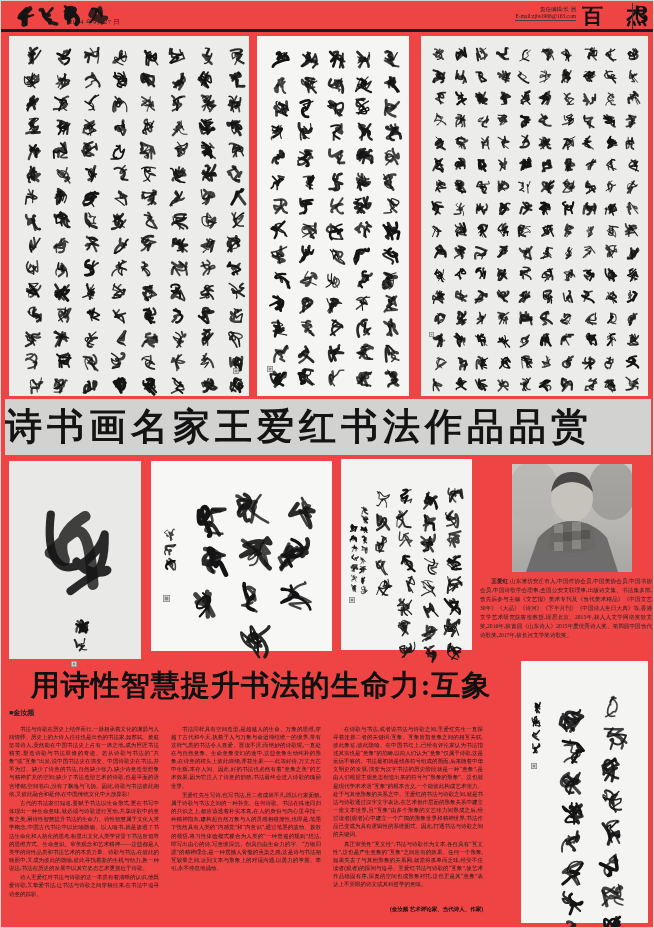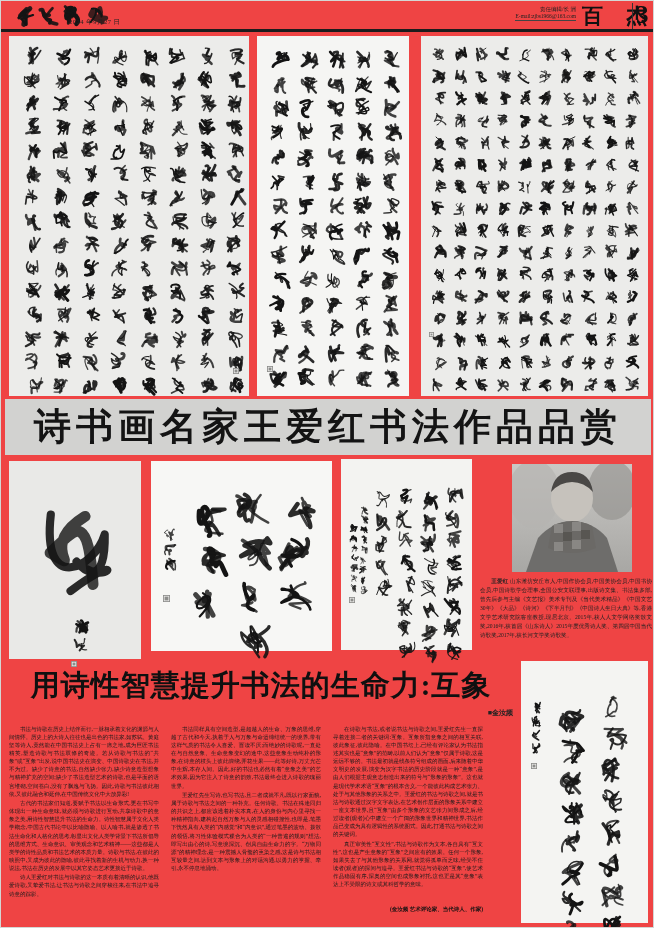--- a/index.html
+++ b/index.html
@@ -15,31 +15,31 @@
   #page-no-divider{left:631px;top:2px;width:1px;height:26px;background:#333;}
   #page-number{left:635px;top:0px;font-size:25px;font-weight:bold;color:#111;}
   #header-rule{left:0;top:28px;width:654px;height:3px;background:#1c1c1c;}
   .hidden-label{font-size:0;line-height:0;display:inline-block;width:0;height:0;overflow:hidden;}
   
   .panel{background:#ececea;}
   .panel2{background:#f5f5f3;}
   .art{background:#f0f0ee;}
   
   #banner{left:4px;top:398px;width:646px;height:56px;background:#d2d2d0;
-          text-align:center;line-height:56px;font-size:37px;font-weight:bold;color:#141414;
+          text-align:left;line-height:56px;font-size:37px;font-weight:bold;color:#141414;
           letter-spacing:5px;white-space:nowrap;overflow:hidden;}
   
   #bio{left:479px;top:576px;width:172px;height:84px;font-size:5.6px;line-height:1.62;
        text-align:justify;color:#222;}
   #bio p{margin:0;text-indent:2em;}
   #bio .bio-name{font-weight:bold;}
   
   #article-title{left:8px;top:665px;width:504px;text-align:center;font-size:29px;font-weight:bold;
                  color:#101010;white-space:nowrap;letter-spacing:1px;}
-  #article-byline{left:8px;top:707px;width:504px;text-align:right;font-size:7px;font-weight:bold;color:#222;}
+  #article-byline{left:8px;top:707px;width:504px;text-align:left;font-size:7px;font-weight:bold;color:#222;}
   .bodycol{position:absolute;top:724px;width:150px;height:178px;overflow:hidden;
            font-size:5.5px;line-height:1.47;text-align:justify;color:#1b1b1b;}
   .bodycol p{margin:0 0 1.5px;text-indent:2em;}
   #col-1{left:8px;height:198px;}
   #col-2{left:170px;height:198px;}
   #col-3{left:332px;}
   #article-credit{left:332px;top:905px;width:150px;font-size:5.5px;font-weight:bold;
                   text-align:right;color:#111;}
 </style>
 </head>

